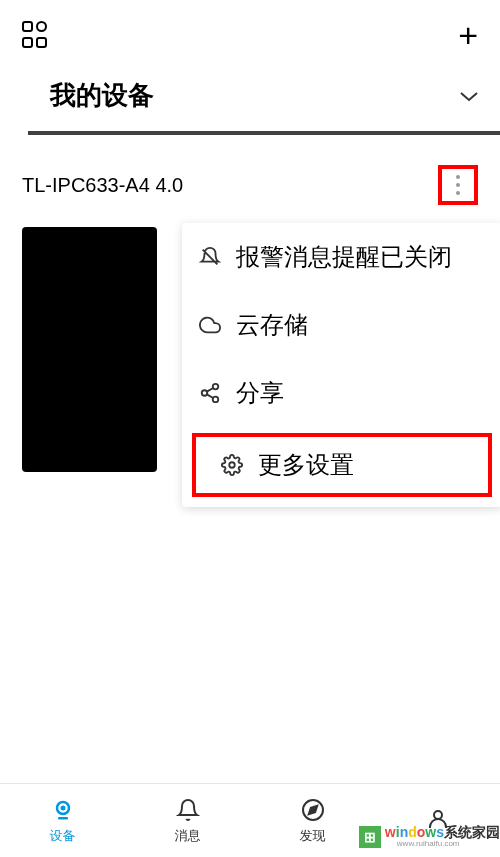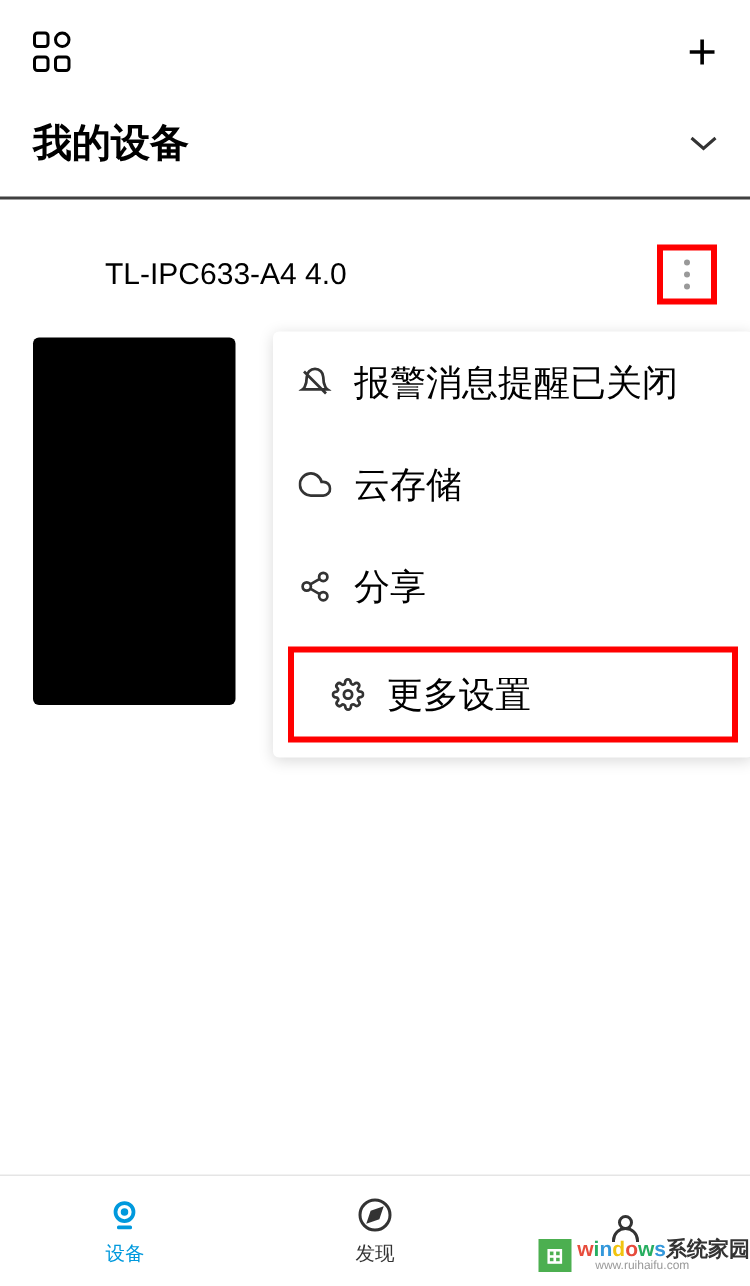--- a/index.html
+++ b/index.html
@@ -40,21 +40,22 @@
       font-size: 34px;
       font-weight: 300;
       line-height: 1;
       color: #000;
     }
     .title-row {
       display: flex;
       justify-content: space-between;
       align-items: center;
       padding: 8px 22px 18px 22px;
-      border-bottom: 2px solid #404040;
+      border-bottom: 4px solid #404040;
+      margin-left: 28px;
     }
     .page-title {
       font-size: 26px;
       font-weight: 600;
       color: #000;
     }
     .chevron-down {
       font-size: 20px;
       color: #333;
     }
@@ -64,21 +65,20 @@
     }
     .device-header {
       display: flex;
       justify-content: space-between;
       align-items: center;
       margin-bottom: 22px;
     }
     .device-name {
       font-size: 20px;
       color: #000;
-      margin-left: 48px;
     }
     .more-button {
       width: 40px;
       height: 40px;
       display: flex;
       flex-direction: column;
       justify-content: center;
       align-items: center;
       gap: 4px;
       border: 4px solid #ff0000;
@@ -284,20 +284,29 @@
           <circle cx="12" cy="10" r="6" fill="none" stroke="#0099dd" stroke-width="2.5"></circle>
           <circle cx="12" cy="10" r="2.5" fill="#0099dd"></circle>
           <rect x="7" y="19" width="10" height="2.5" fill="#0099dd" rx="1"></rect>
         </svg>
     </div>
     <div class="nav-label">设备</div>
   </div>
   <div class="nav-item">
     <div class="nav-icon">
       <svg width="24" height="24" viewBox="0 0 24 24" fill="none" stroke="#333" stroke-width="2">
+          <path d="M18 8a6 6 0 00-12 0c0 7-3 9-3 9h18s-3-2-3-9"></path>
+          <path d="M13.73 21a2 2 0 01-3.46 0"></path>
+        </svg>
+    </div>
+    <div class="nav-label">消息</div>
+  </div>
+  <div class="nav-item">
+    <div class="nav-icon">
+      <svg width="24" height="24" viewBox="0 0 24 24" fill="none" stroke="#333" stroke-width="2">
           <circle cx="12" cy="12" r="10"></circle>
           <polygon points="16.24,7.76 14.12,14.12 7.76,16.24 9.88,9.88" fill="#333"></polygon>
         </svg>
     </div>
     <div class="nav-label">发现</div>
   </div>
   <div class="nav-item">
     <div class="nav-icon">
       <svg width="24" height="24" viewBox="0 0 24 24" fill="none" stroke="#333" stroke-width="2">
           <circle cx="12" cy="8" r="4"></circle>

